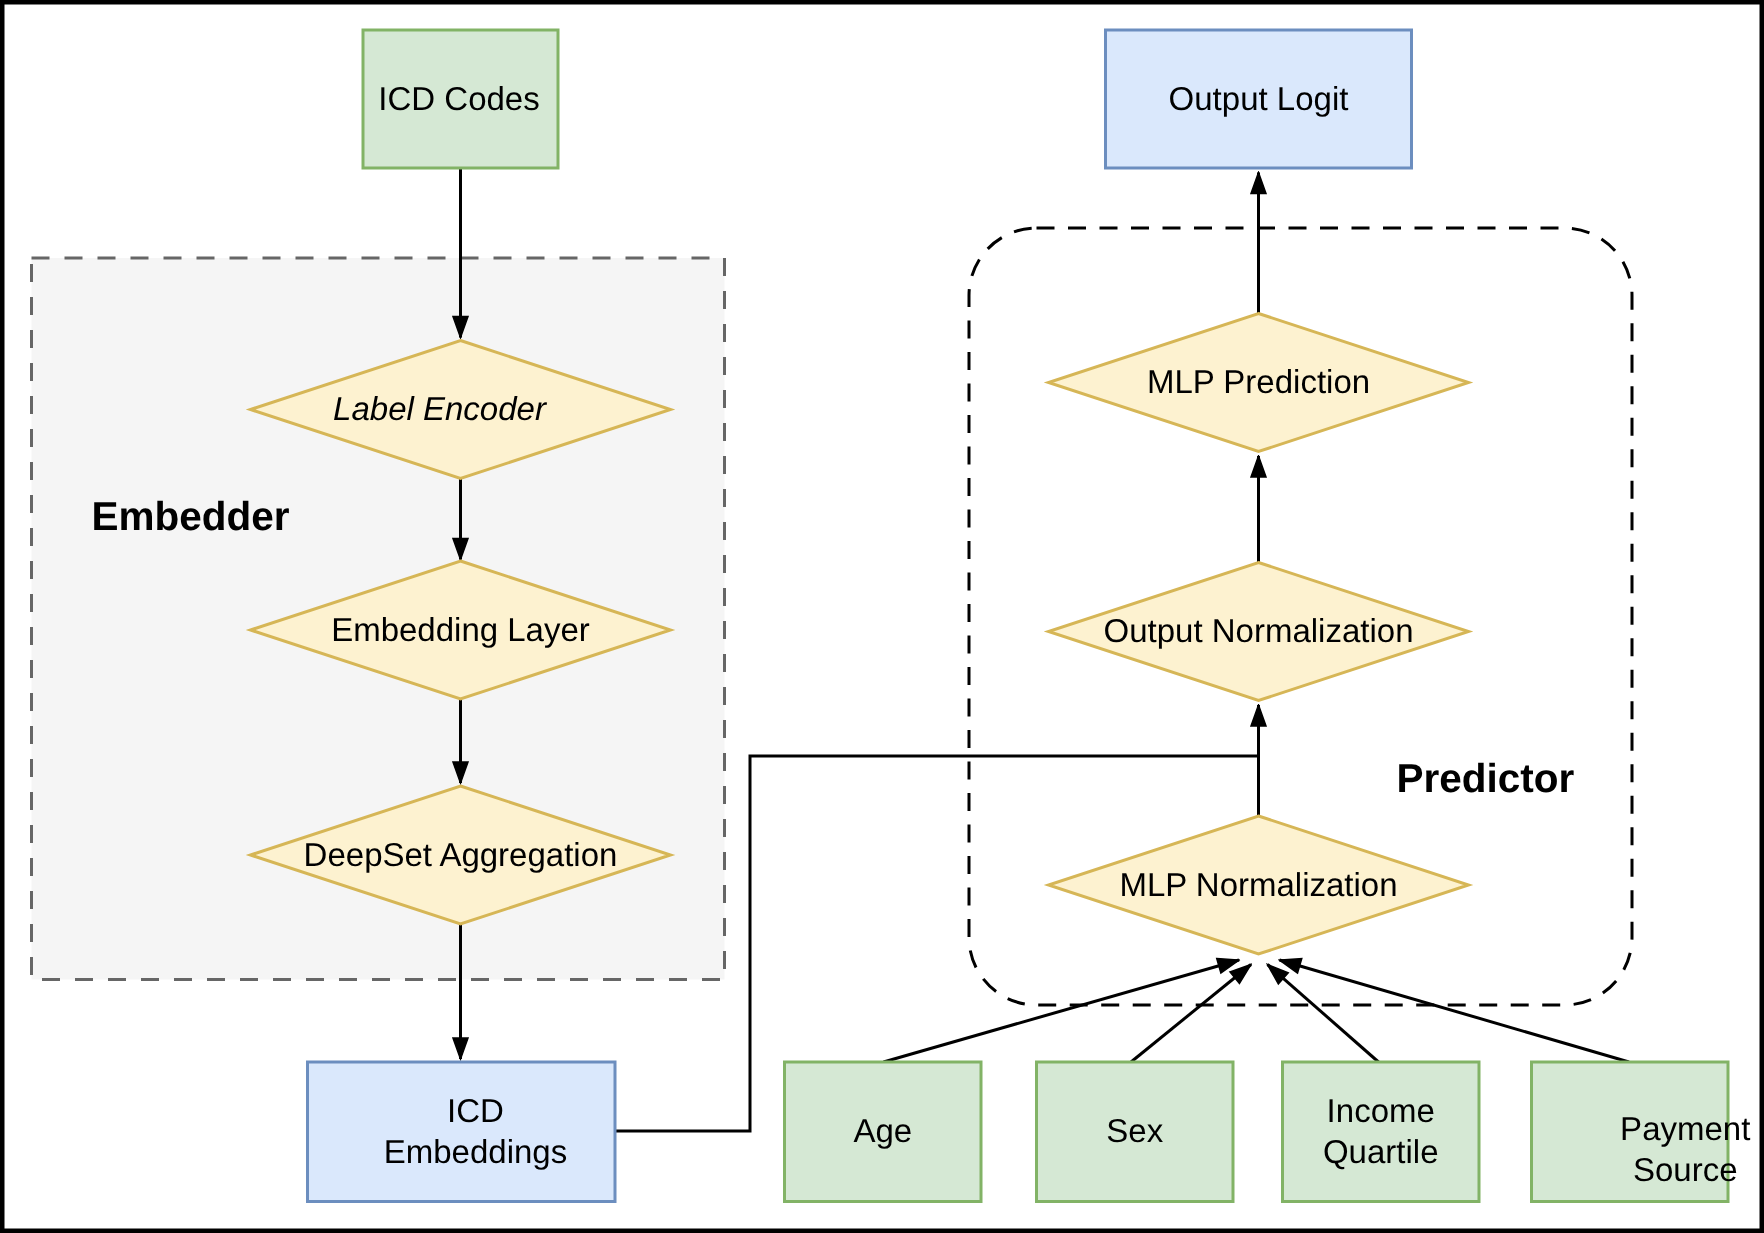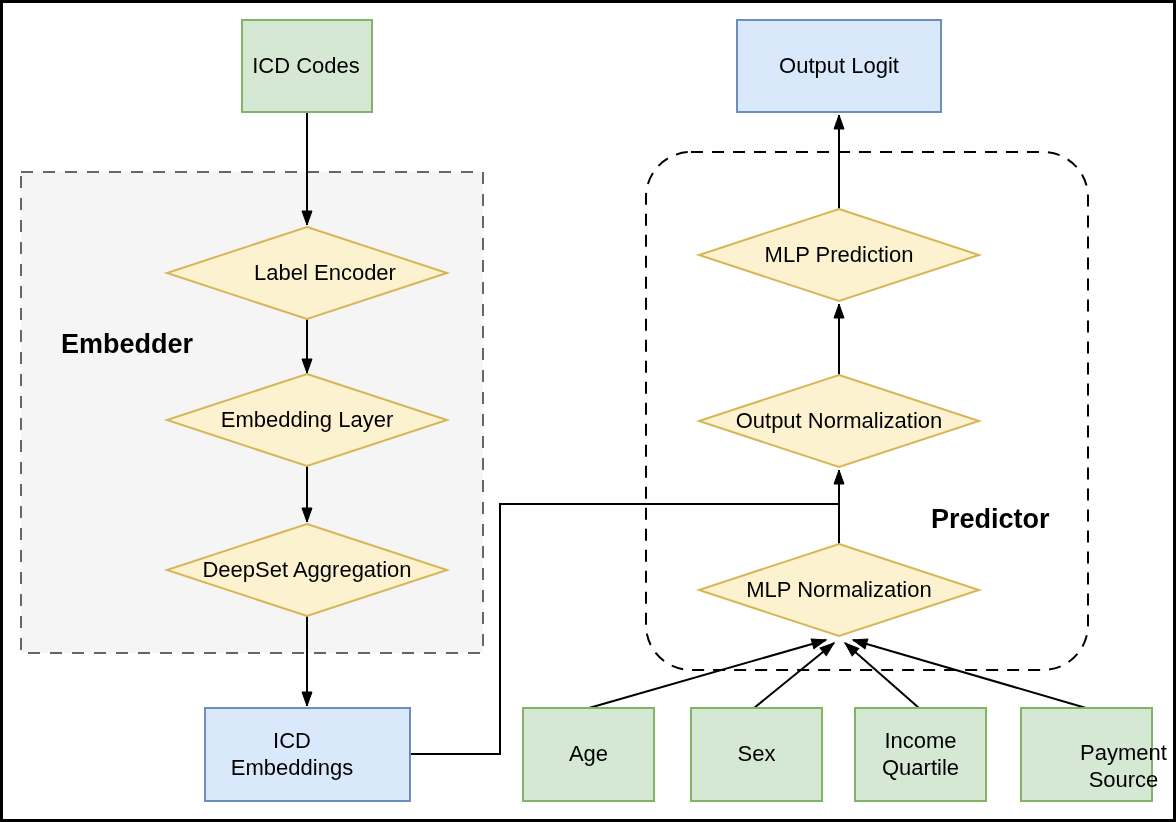--- a/index.html
+++ b/index.html
@@ -79,29 +79,29 @@
     <polygon points="307,374 447,420 307,466 167,420" stroke-width="2" fill="#fdf2d0" stroke="#d6b656"></polygon>
     <polygon points="307,524 447,570 307,616 167,570" stroke-width="2" fill="#fdf2d0" stroke="#d6b656"></polygon>
     <polygon points="839,209 979,255 839,301 699,255" stroke-width="2" fill="#fdf2d0" stroke="#d6b656"></polygon>
     <polygon points="839,375 979,421 839,467 699,421" stroke-width="2" fill="#fdf2d0" stroke="#d6b656"></polygon>
     <polygon points="839,544 979,590 839,636 699,590" stroke-width="2" fill="#fdf2d0" stroke="#d6b656"></polygon>
   </svg>
 
   <div class="lbl" style="left:242px; top:20px; width:128px; height:92px;border-radius:28px;">ICD Codes</div>
   <div class="lbl" style="left:737px; top:20px; width:204px; height:92px;">Output Logit</div>
 
-  <div class="lbl" style="left:185px; top:227px; width:280px; height:92px;">Label Encoder</div>
+  <div class="lbl" style="left:153px; top:227px; width:280px; height:92px;font-style:italic;">Label Encoder</div>
   <div class="lbl" style="left:167px; top:374px; width:280px; height:92px;">Embedding Layer</div>
   <div class="lbl" style="left:167px; top:524px; width:280px; height:92px;">DeepSet Aggregation</div>
 
   <div class="lbl" style="left:699px; top:209px; width:280px; height:92px;">MLP Prediction</div>
   <div class="lbl" style="left:699px; top:375px; width:280px; height:92px;">Output Normalization</div>
   <div class="lbl" style="left:699px; top:544px; width:280px; height:92px;">MLP Normalization</div>
 
-  <div class="lbl" style="left:195px; top:708px; width:162px; height:93px;padding-left:16px;">ICD Embeddings</div>
+  <div class="lbl" style="left:220px; top:708px; width:162px; height:93px;padding-left:16px;">ICD Embeddings</div>
   <div class="lbl" style="left:523px; top:708px; width:131px; height:93px;">Age</div>
   <div class="lbl" style="left:691px; top:708px; width:131px; height:93px;">Sex</div>
   <div class="lbl" style="left:855px; top:708px; width:131px; height:93px;">Income
 Quartile</div>
   <div class="lbl" style="left:1058px; top:708px; width:131px; height:93px;margin-top:12px;">Payment
 Source</div>
 
   <div class="group-lbl" style="left:61px; top:329px;">Embedder</div>
   <div class="group-lbl" style="left:931px; top:504px;">Predictor</div>
 

